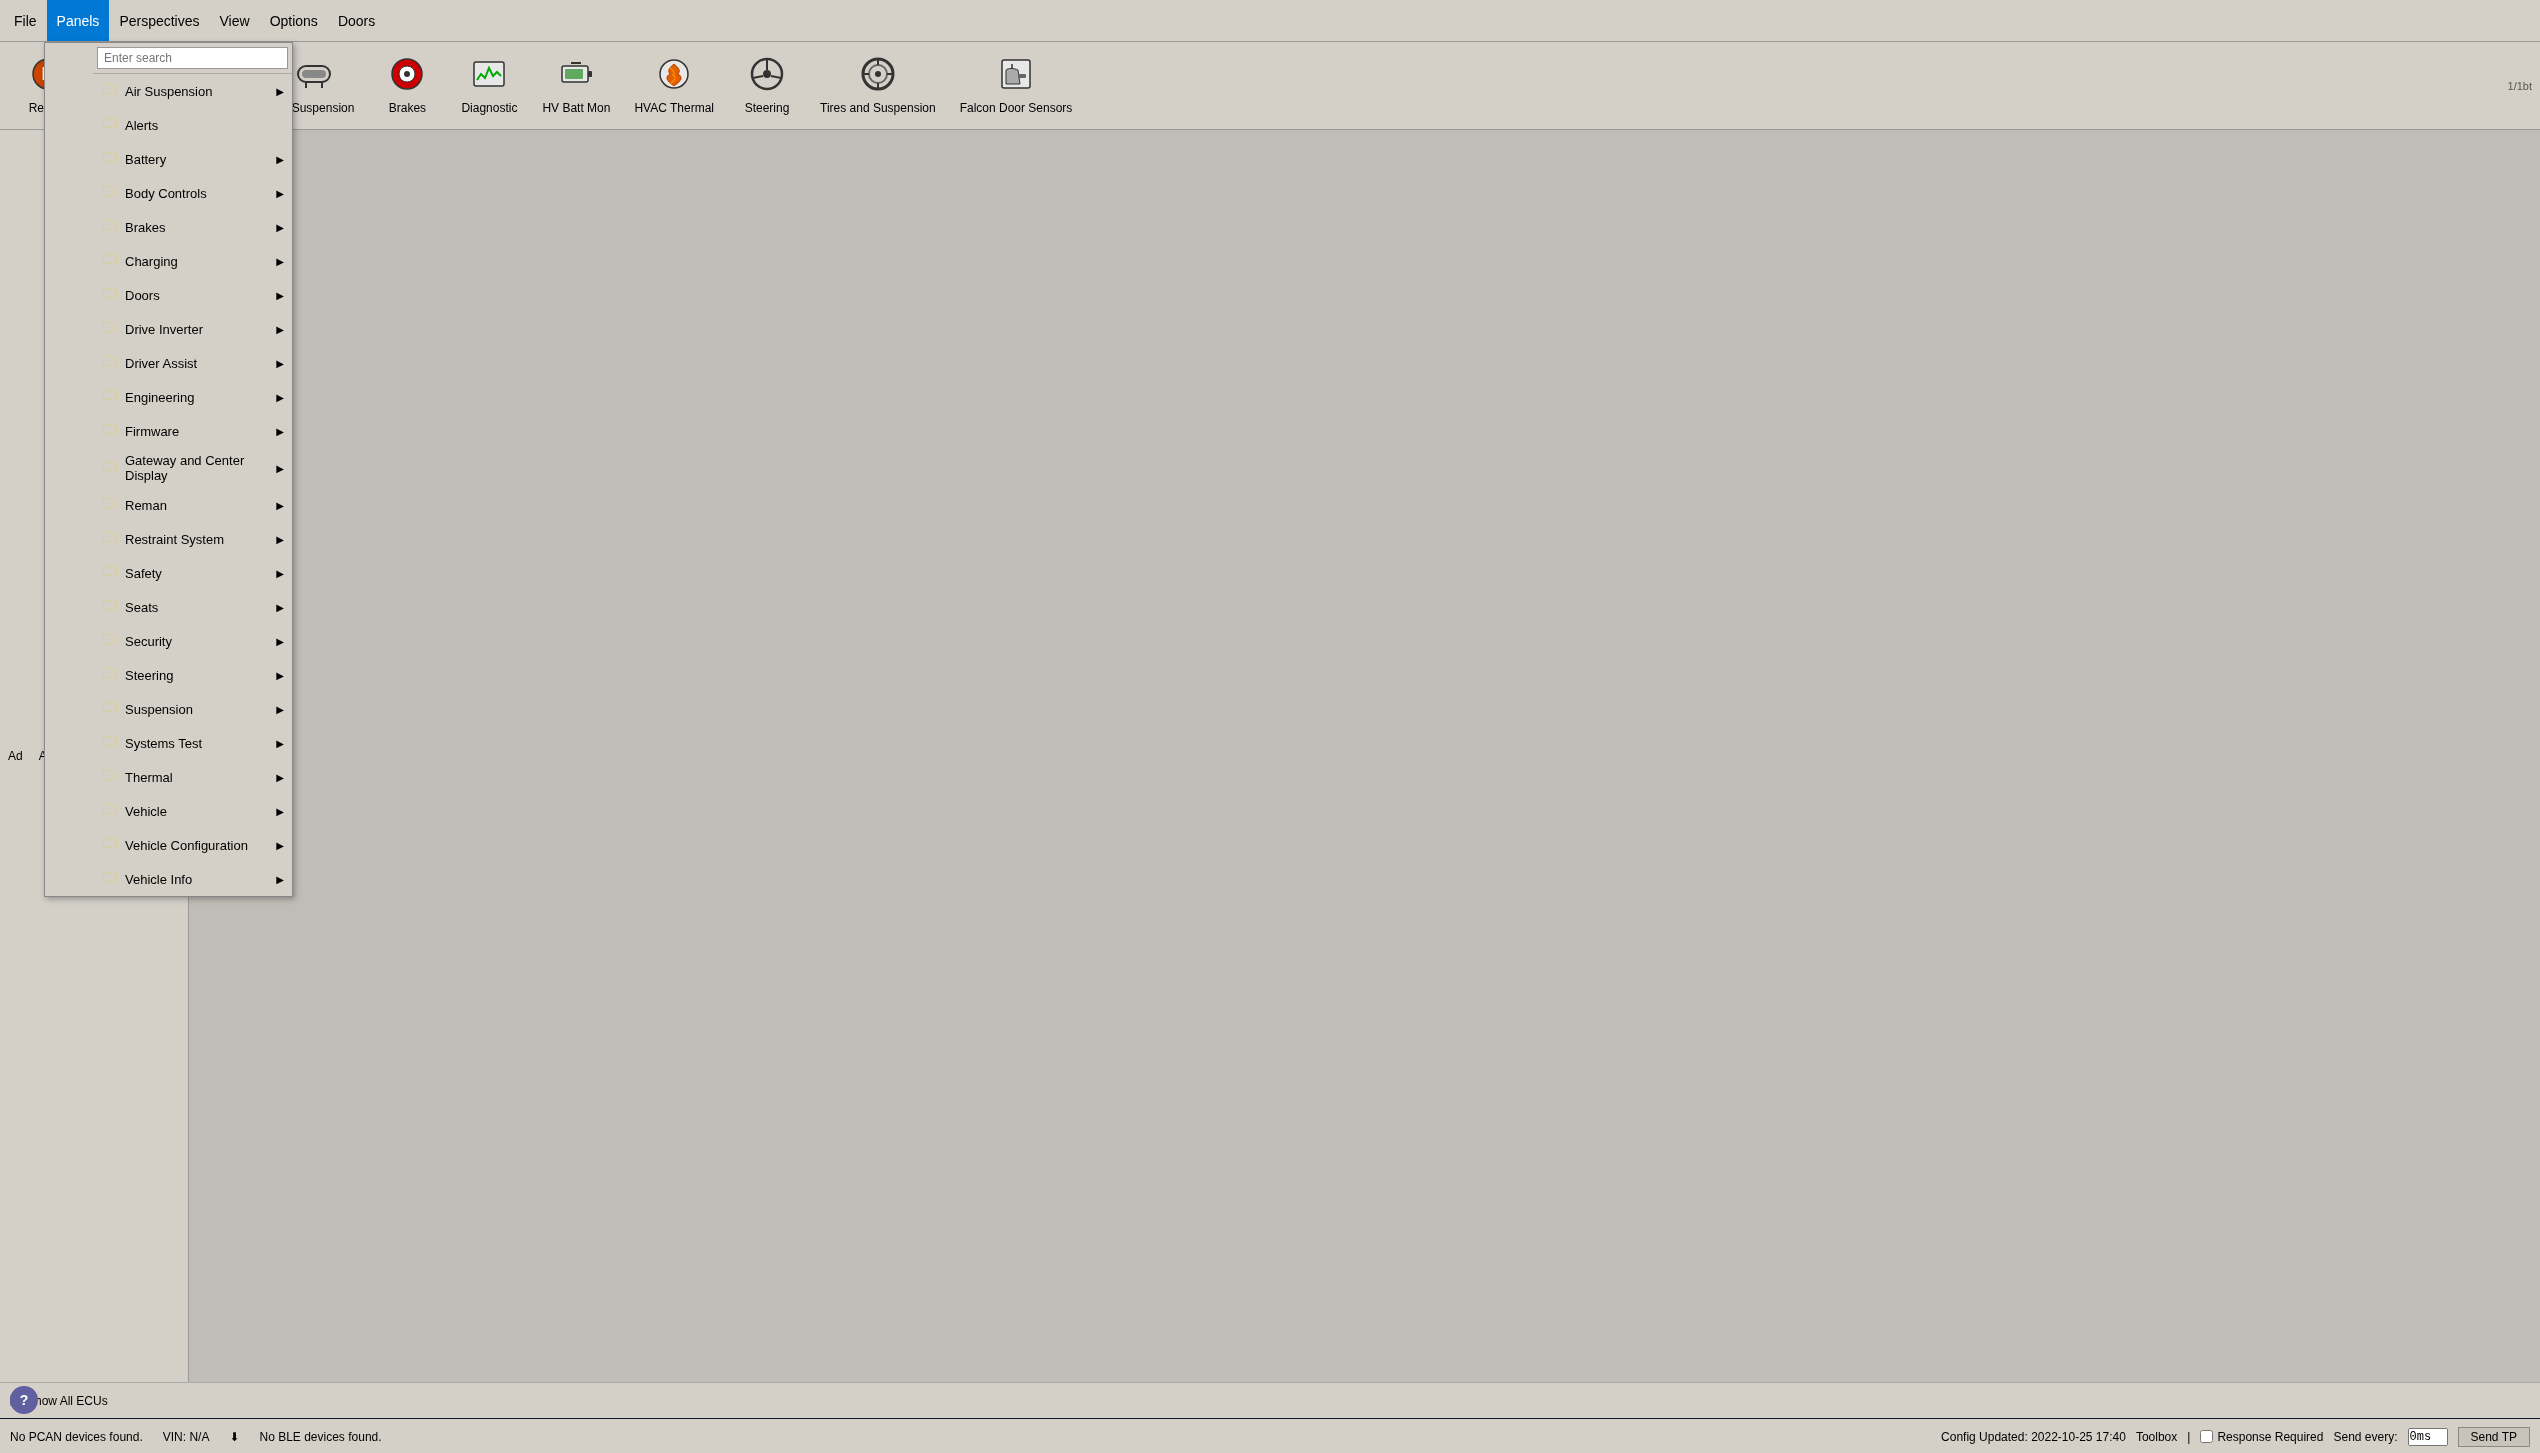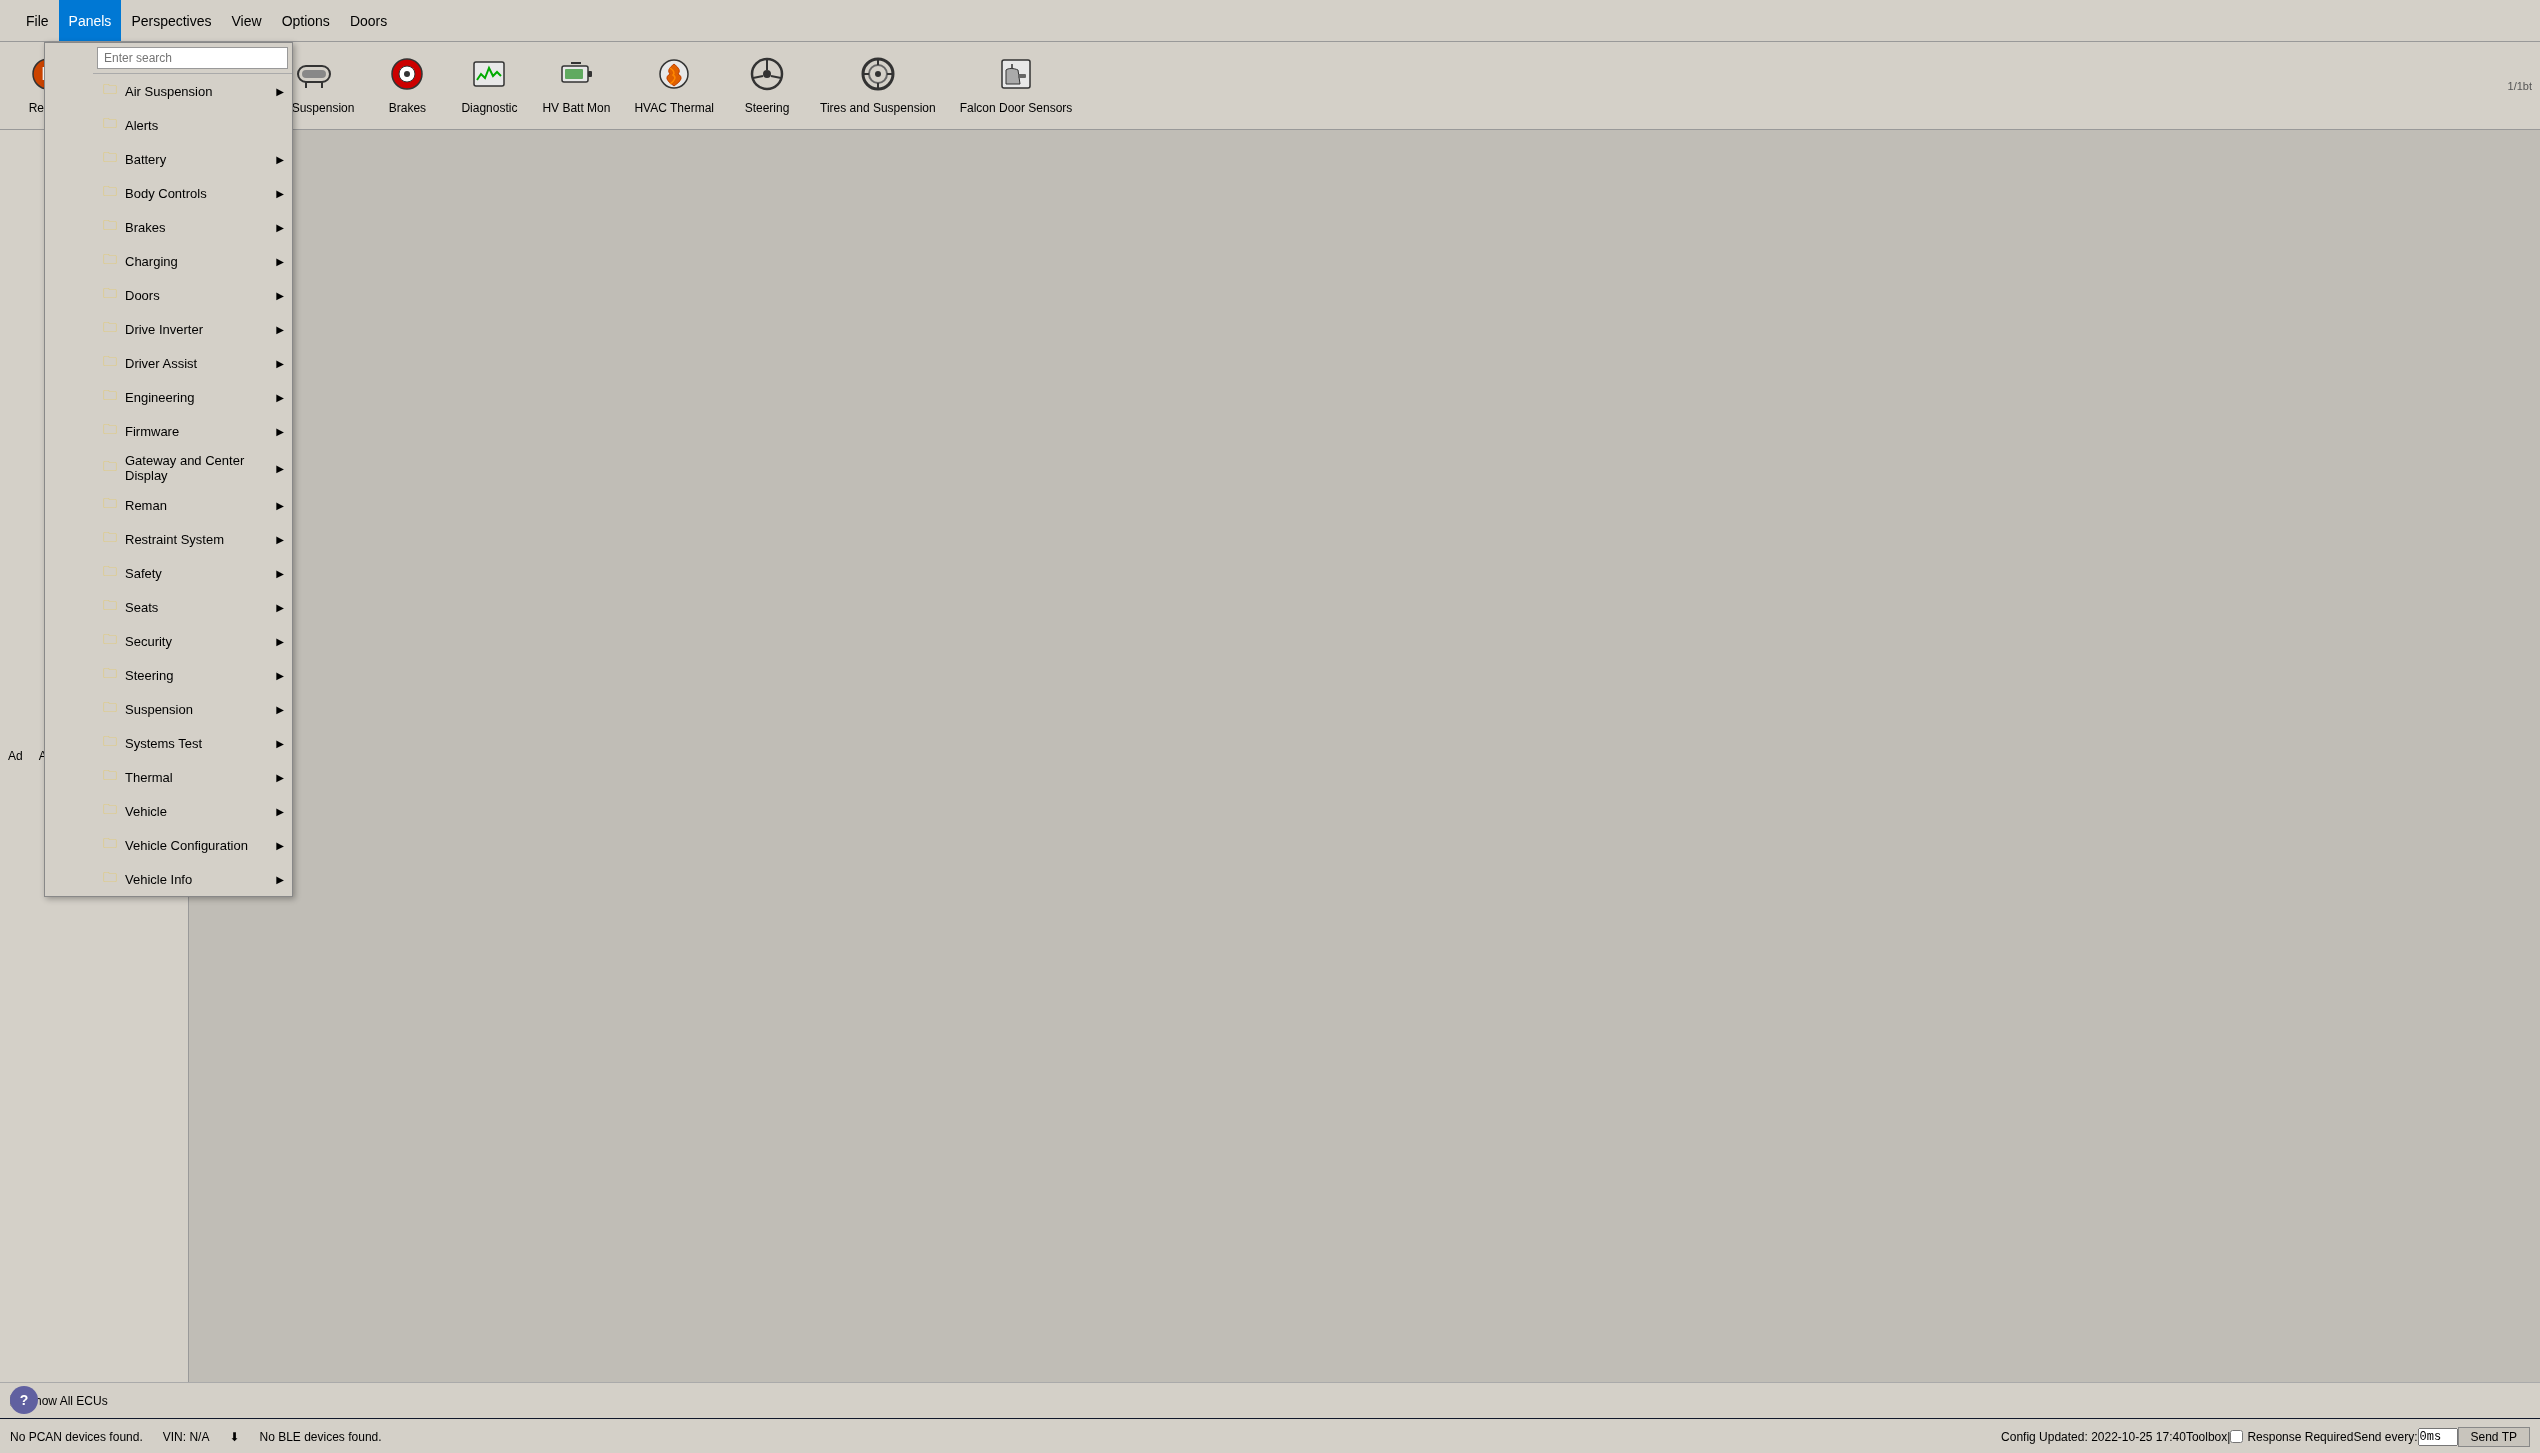--- a/index.html
+++ b/index.html
@@ -13,21 +13,21 @@
       position: relative;
     }
 
     
     #menubar {
       display: flex;
       align-items: center;
       background: #d4d0c8;
       border-bottom: 1px solid #999;
       height: 42px;
-      padding: 0 16px;
+      padding: 0 4px;
       position: relative;
       z-index: 100;
     }
     .menu-item {
       padding: 4px 10px;
       cursor: pointer;
       font-size: 14px;
       height: 100%;
       display: flex;
       align-items: center;
@@ -154,20 +154,21 @@
       display: flex;
       align-items: center;
       padding: 0 10px;
       font-size: 12px;
       gap: 20px;
     }
     .status-right {
       margin-left: auto;
       display: flex;
       align-items: center;
+      gap: 10px;
     }
     .status-btn {
       padding: 2px 12px;
       border: 1px solid #888;
       background: #c8c4bc;
       cursor: pointer;
       font-size: 12px;
     }
 
     

